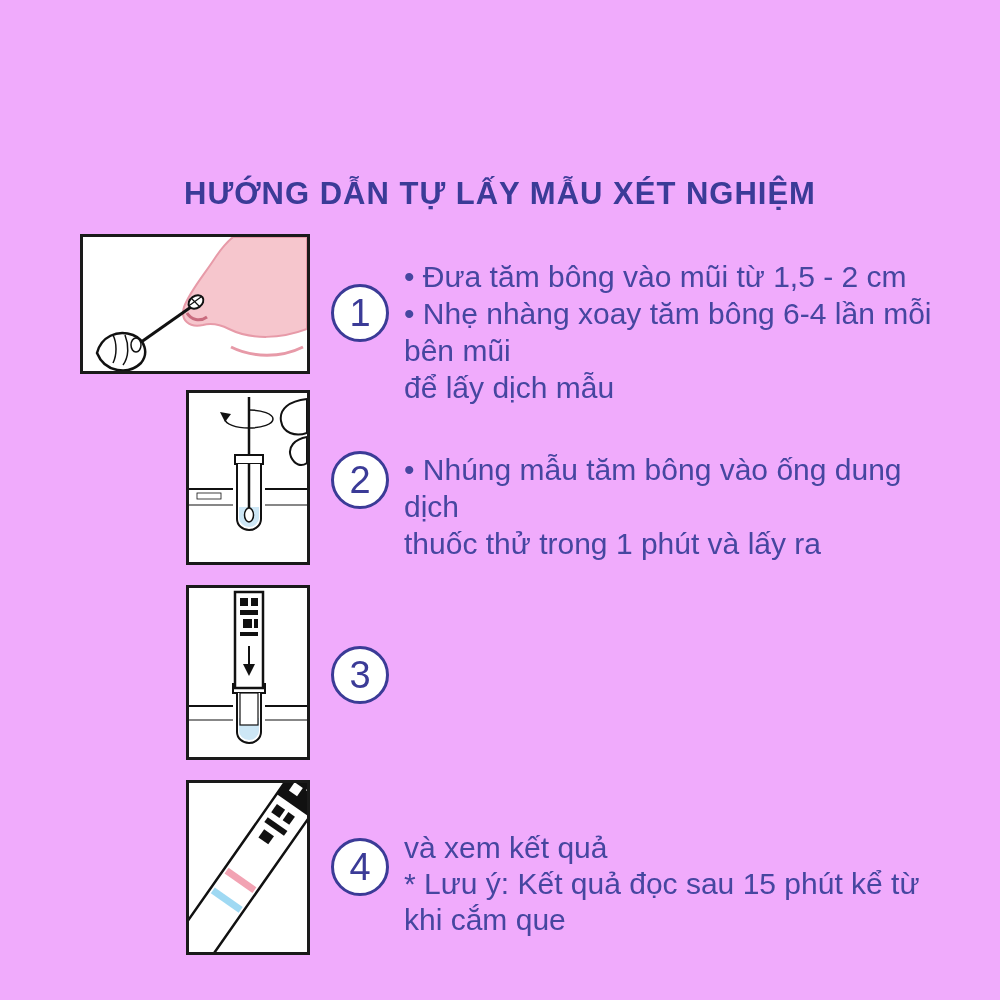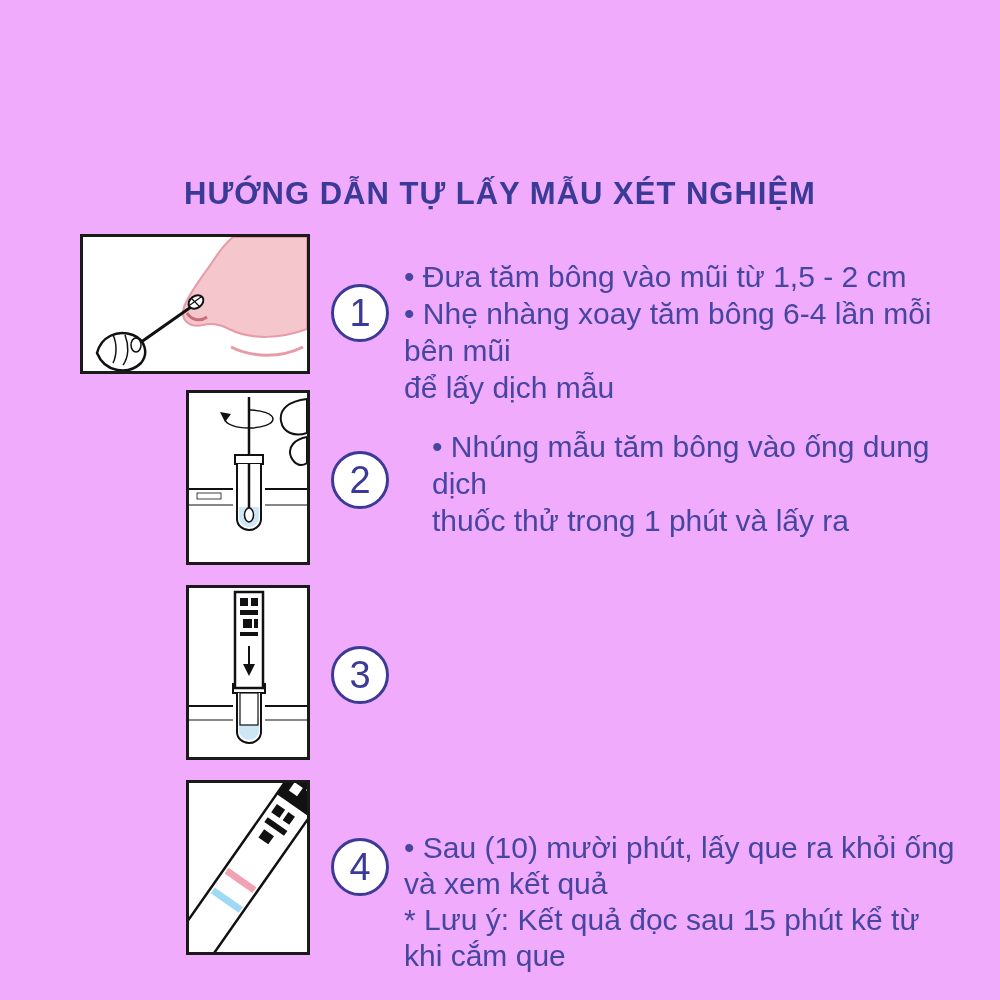--- a/index.html
+++ b/index.html
@@ -28,21 +28,21 @@
   }
   .badge1{left:331px;top:284px;}
   .badge2{left:331px;top:451px;}
   .badge3{left:331px;top:646px;}
   .badge4{left:331px;top:838px;}
   .steptext{
     position:absolute;left:404px;width:560px;
     font-size:30px;line-height:37px;color:#4646A0;font-weight:400;
   }
   .text1{top:258px;}
-  .text2{top:428px;margin-left:28px;}
+  .text2{top:451px;}
   .text3{top:639px;}
   .text4{top:830px;line-height:36px;}
 </style>
 </head>
 <body>
 
 <div class="page">
 
   <h1 class="title">HƯỚNG DẪN TỰ LẤY MẪU XÉT NGHIỆM</h1>
 
@@ -160,18 +160,17 @@
         <rect x="43" y="120" width="34" height="7" fill="#9FD9F3"></rect>
 
         <rect x="40" y="196" width="40" height="34" fill="#111"></rect>
       </g>
     </svg>
   </div>
   <div class="badge badge4">
     <span>4</span>
   </div>
   <div class="steptext text4">
-    <div>• Sau (10) mười phút, lấy que ra khỏi ống</div>
     <div>và xem kết quả</div>
     <div>* Lưu ý: Kết quả đọc sau 15 phút kể từ khi cắm que</div>
   </div>
 
 </div>
 
 </body></html>

